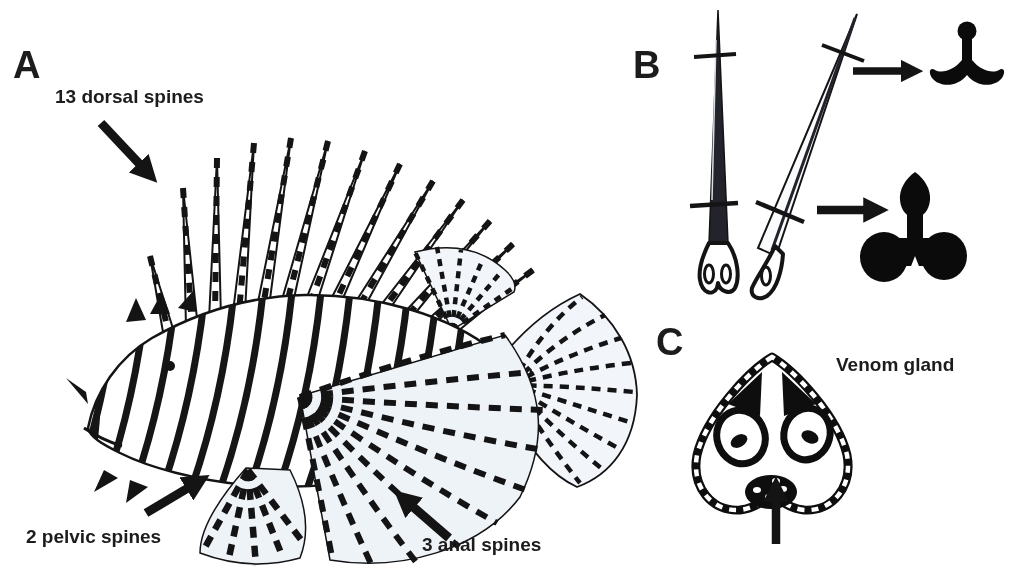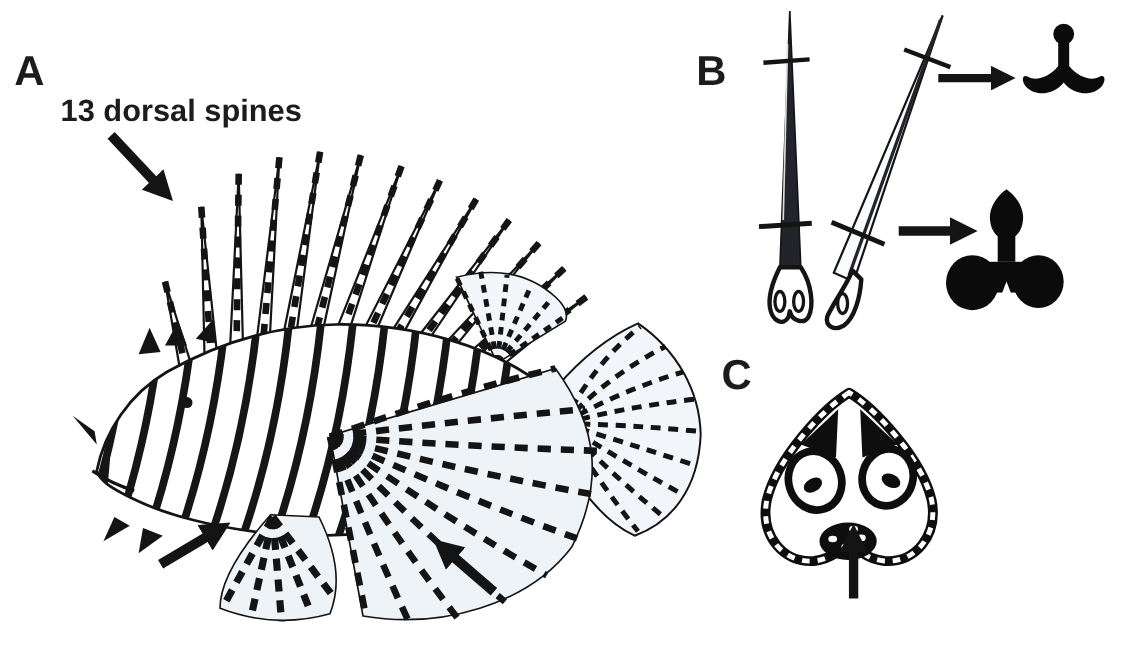--- a/index.html
+++ b/index.html
@@ -5,21 +5,21 @@
   html,body{margin:0;padding:0;background:#ffffff;}
   .figure{
     position:relative;width:1024px;height:587px;background:#ffffff;
     overflow:hidden;font-family:"Liberation Sans",sans-serif;color:#1a1a1a;
   }
   .figure svg{position:absolute;left:0;top:0;}
   .panel-letter{
     position:absolute;font-weight:bold;font-size:38px;line-height:1;color:#1c1c1c;
   }
   .anno{
-    position:absolute;font-weight:bold;font-size:28px;line-height:1;color:#1c1c1c;
+    position:absolute;font-weight:bold;font-size:19px;line-height:1;color:#1c1c1c;
     white-space:nowrap;
   }
 </style>
 </head>
 <body>
 
 <div class="figure">
 
   <svg width="1024" height="587" viewBox="0 0 1024 587">
     <defs>
@@ -225,13 +225,16 @@
       <ellipse cx="776" cy="481" rx="4" ry="3" fill="#ffffff"></ellipse>
       <line x1="776" y1="544" x2="776" y2="489" stroke="#141414" stroke-width="8.5" marker-end="url(#ah)"></line>
     </g>
   </svg>
 
   <div class="panel-letter" style="left:13px;top:46px">A</div>
   <div class="panel-letter" style="left:633px;top:46px">B</div>
   <div class="panel-letter" style="left:656px;top:323px">C</div>
 
   <div class="anno" style="left:55px;top:87px">13 dorsal spines</div>
+  <div class="anno" style="left:26px;top:527px">2 pelvic spines</div>
+  <div class="anno" style="left:422px;top:535px">3 anal spines</div>
+  <div class="anno" style="left:836px;top:355px">Venom gland</div>
 </div>
 
 </body></html>

